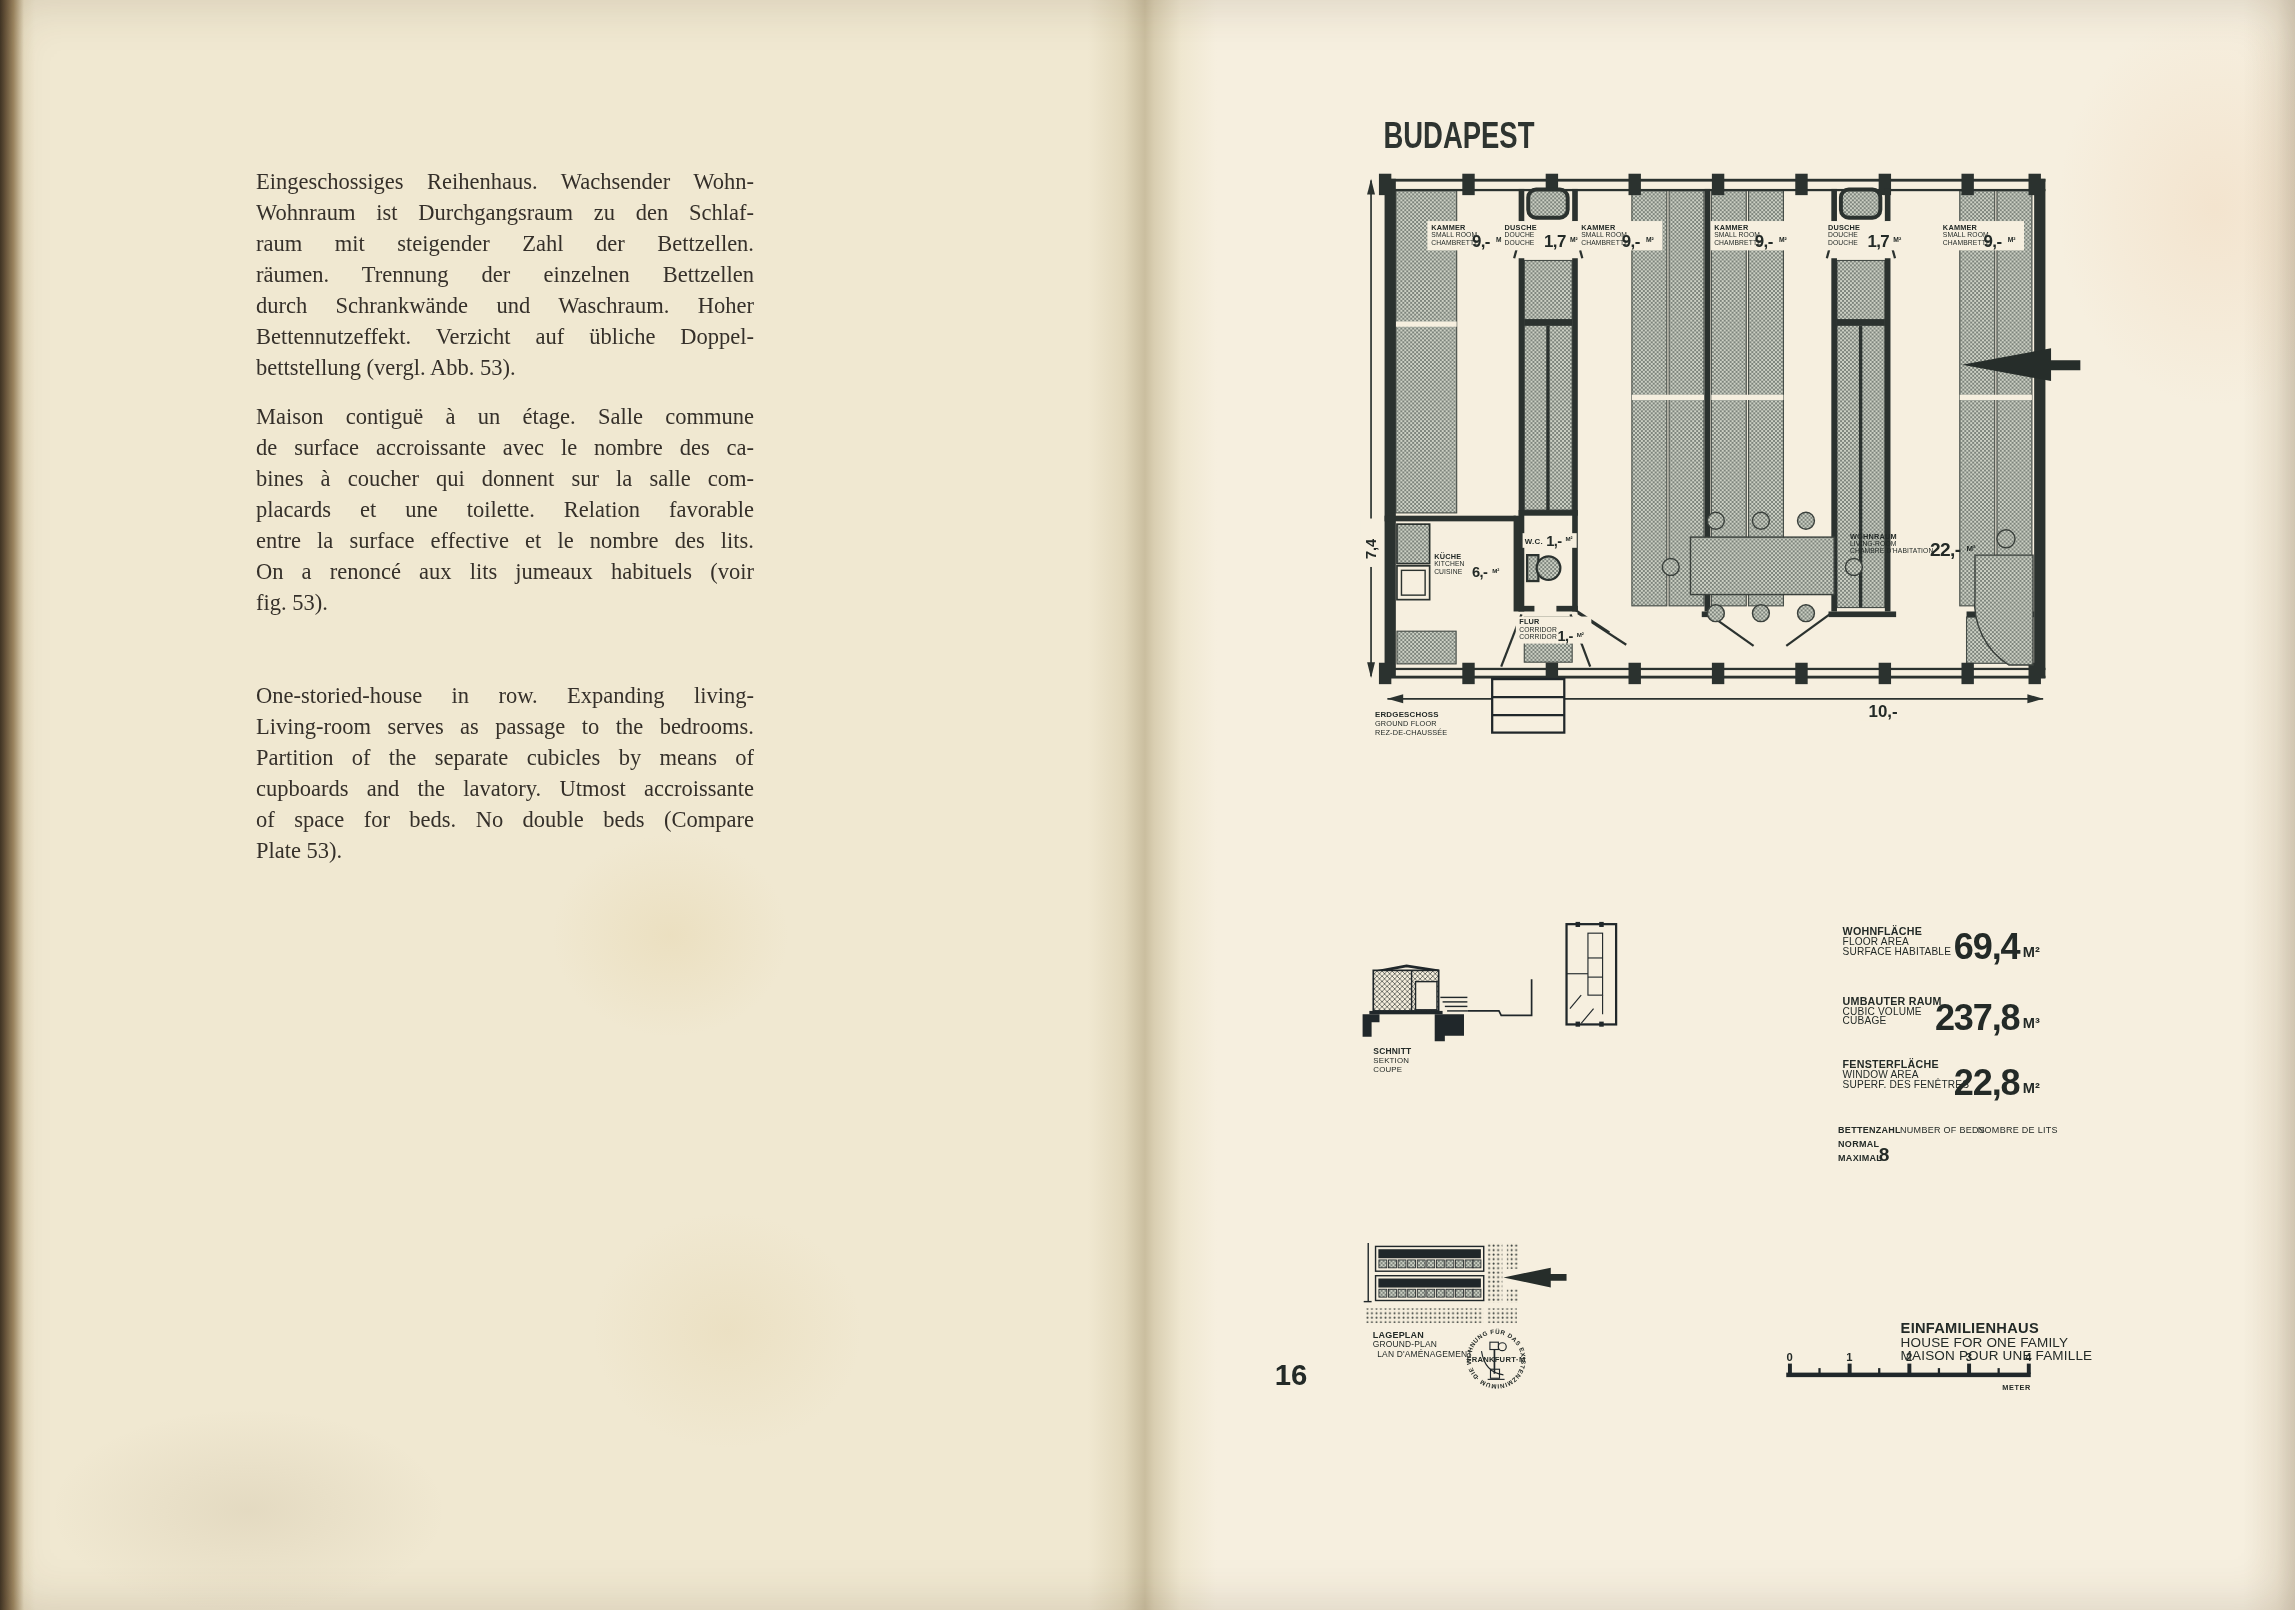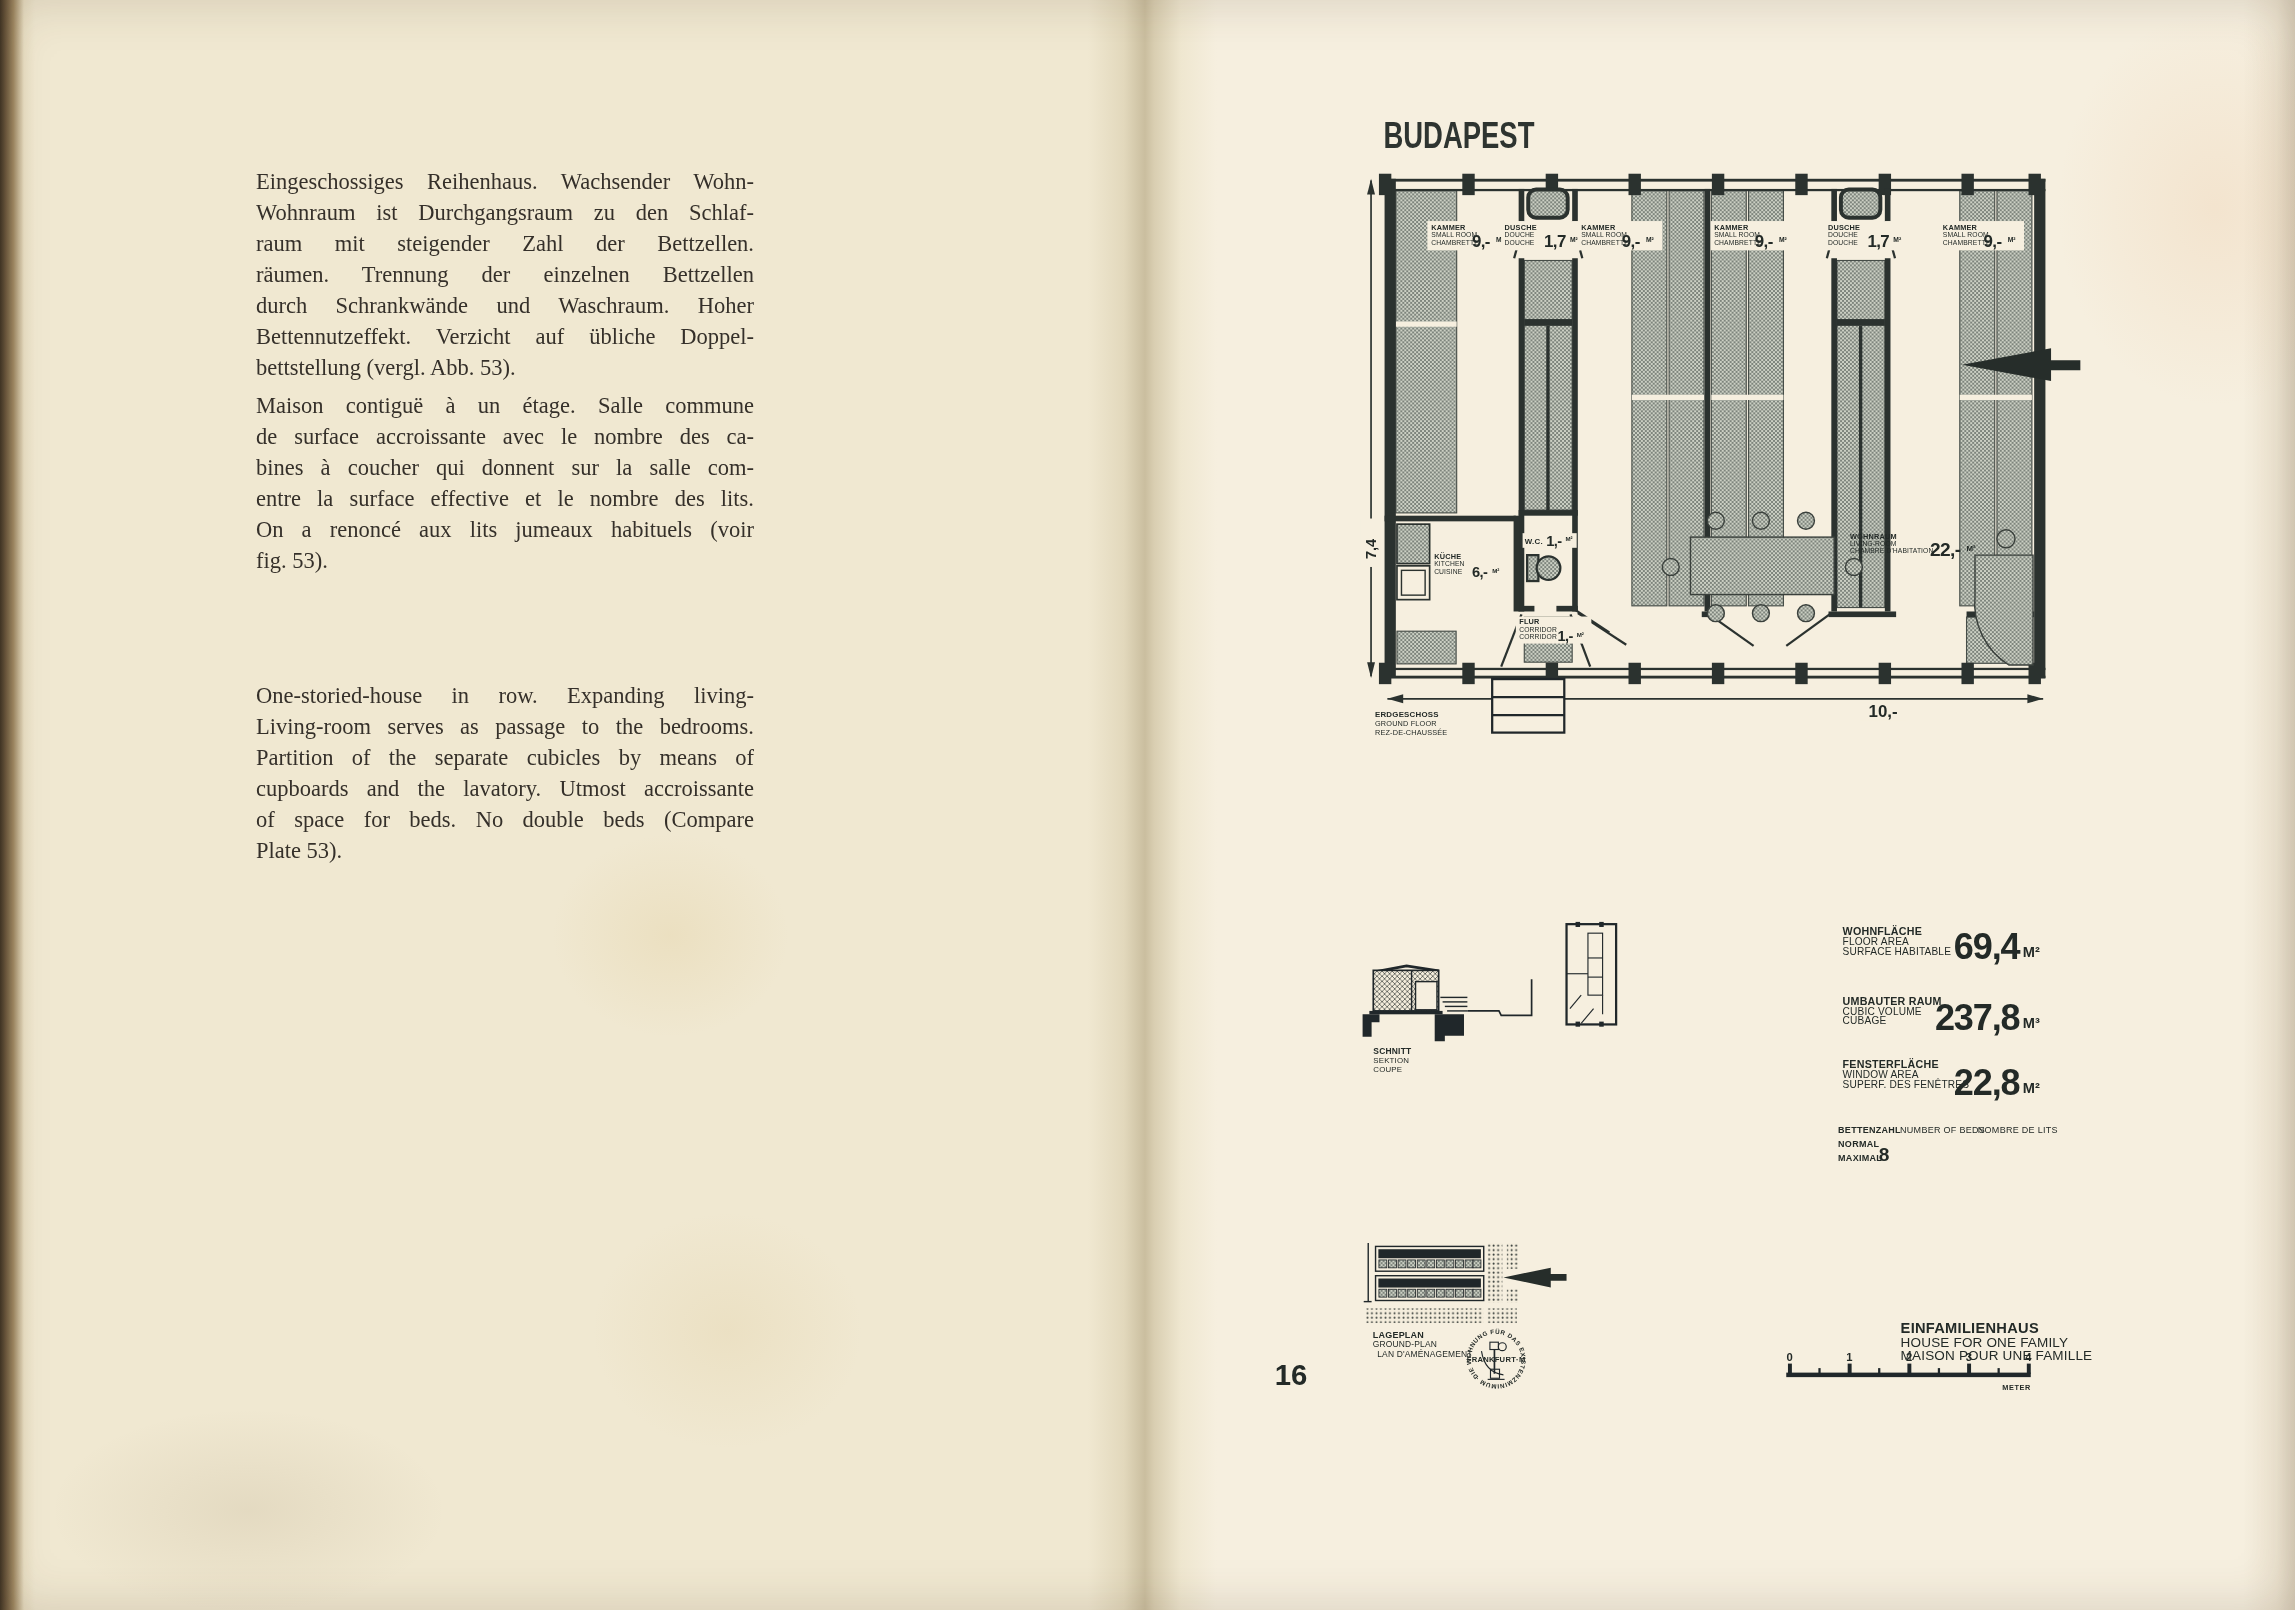--- a/index.html
+++ b/index.html
@@ -60,24 +60,25 @@
   <div>
     <div class="para" style="top:166px;">
       <div class="pline j">Eingeschossiges Reihenhaus. Wachsender Wohn-</div>
       <div class="pline j">Wohnraum ist Durchgangsraum zu den Schlaf-</div>
       <div class="pline j">raum mit steigender Zahl der Bettzellen.</div>
       <div class="pline j">räumen. Trennung der einzelnen Bettzellen</div>
       <div class="pline j">durch Schrankwände und Waschraum. Hoher</div>
       <div class="pline j">Bettennutzeffekt. Verzicht auf übliche Doppel-</div>
       <div class="pline last">bettstellung (vergl. Abb. 53).</div>
     </div>
-    <div class="para" style="top:390px;">
+    <div class="para" style="top:401px;">
       <div class="pline j">Maison contiguë à un étage. Salle commune</div>
       <div class="pline j">de surface accroissante avec le nombre des ca-</div>
       <div class="pline j">bines à coucher qui donnent sur la salle com-</div>
+      <div class="pline j">placards et une toilette. Relation favorable</div>
       <div class="pline j">entre la surface effective et le nombre des lits.</div>
       <div class="pline j">On a renoncé aux lits jumeaux habituels (voir</div>
       <div class="pline last">fig. 53).</div>
     </div>
     <div class="para" style="top:680px;">
       <div class="pline j">One-storied-house in row. Expanding living-</div>
       <div class="pline j">Living-room serves as passage to the bedrooms.</div>
       <div class="pline j">Partition of the separate cubicles by means of</div>
       <div class="pline j">cupboards and the lavatory. Utmost accroissante</div>
       <div class="pline j">of space for beds. No double beds (Compare</div>

